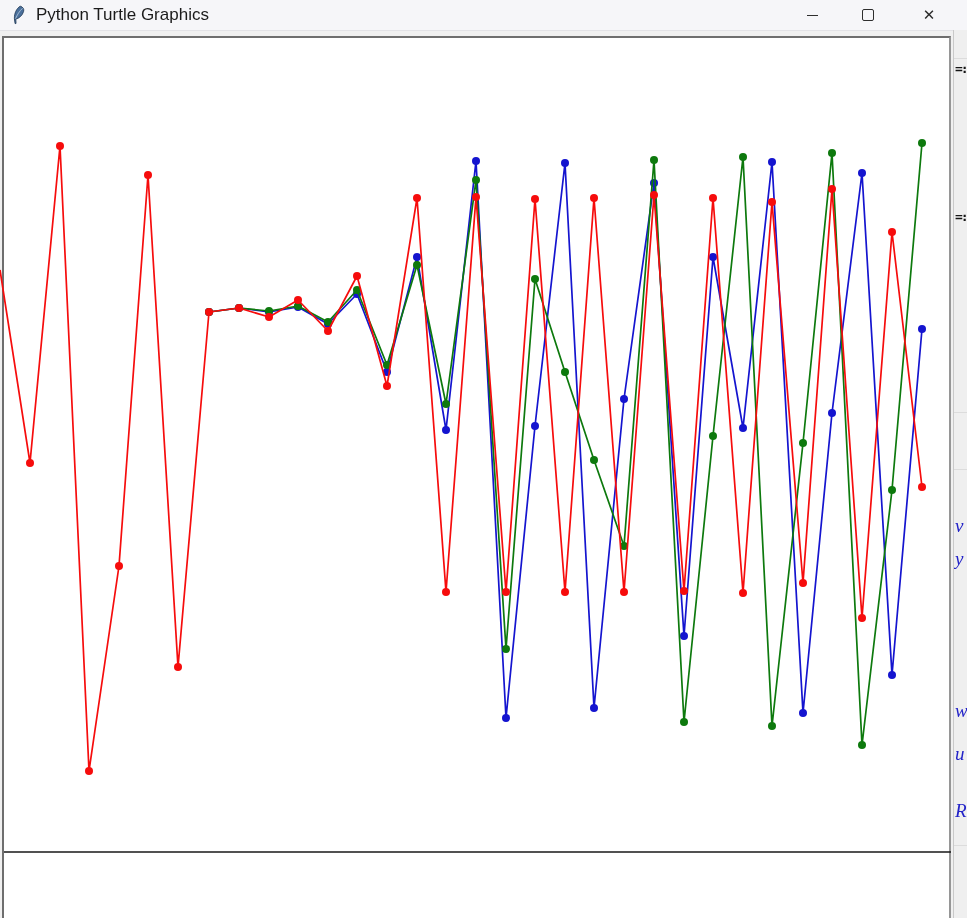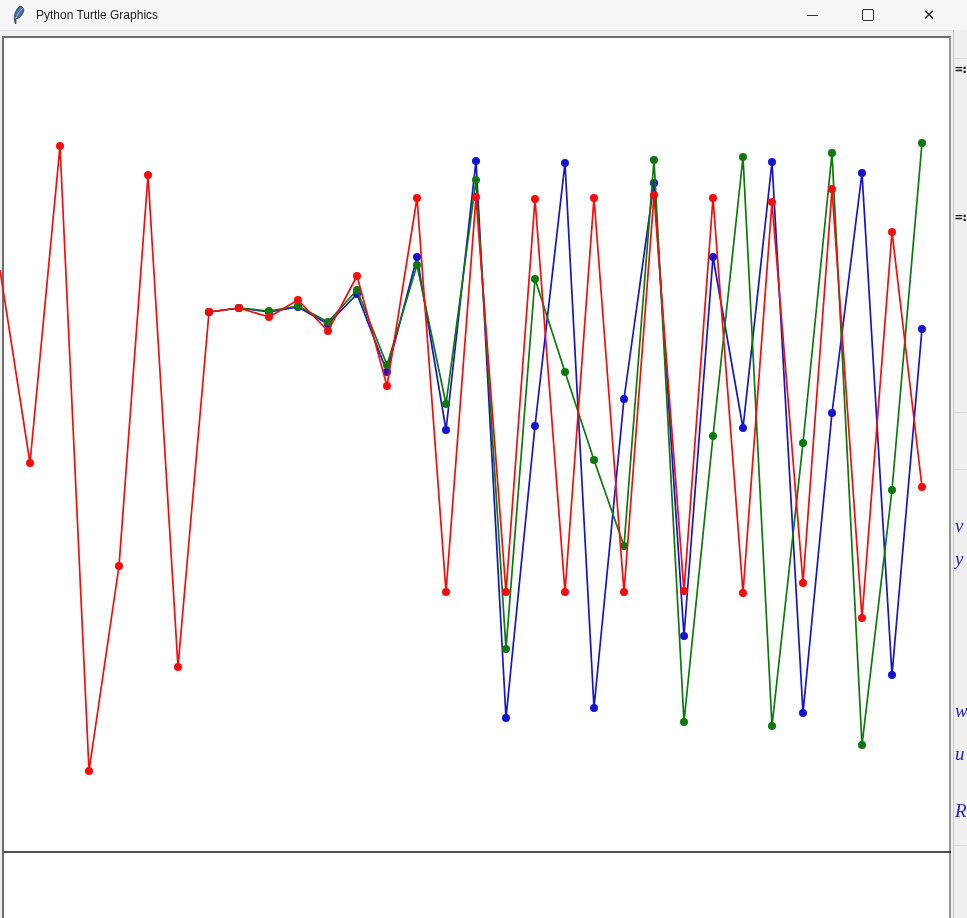--- a/index.html
+++ b/index.html
@@ -12,21 +12,21 @@
   }
   
   #titlebar{
     position:absolute;left:0;top:0;width:967px;height:30px;
     background:#f6f6f9;
     border-bottom:1px solid #e2e2e6;
   }
   #app-icon{position:absolute;left:11px;top:5px;width:18px;height:20px;}
   #title-text{
     position:absolute;left:36px;top:0;height:30px;line-height:30px;
-    font-size:12px;color:#1b1b1b;white-space:nowrap;
+    font-size:17px;color:#1b1b1b;white-space:nowrap;
   }
   .caption-btn{
     position:absolute;top:0;width:46px;height:30px;
     display:flex;align-items:center;justify-content:center;
   }
   #btn-min{left:789px;}
   #btn-max{left:845px;}
   #btn-close{left:906px;}
   #min-glyph{width:11px;height:0;border-top:1.4px solid #2e2e2e;margin-top:1px;}
   #max-glyph{width:10px;height:10px;border:1.3px solid #2e2e2e;border-radius:2px;background:transparent;}

